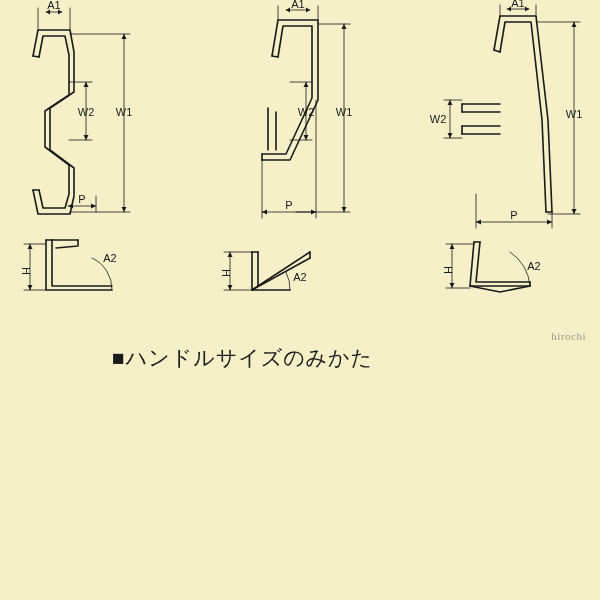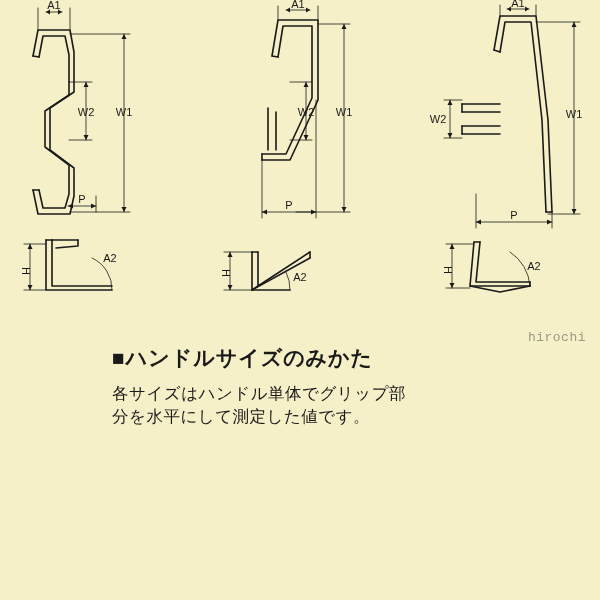--- a/index.html
+++ b/index.html
@@ -7,33 +7,33 @@
     width:600px;height:600px;
     background:#f5f0c8;
     font-family:"Liberation Sans", sans-serif;
     position:relative;
     overflow:hidden;
   }
   #canvas{position:absolute;left:0;top:0;width:600px;height:600px;}
   .watermark{
     position:absolute;
     right:14px;top:330px;
-    font-size:13px;
+    font-size:11px;
     color:#9a9a86;
     letter-spacing:.5px;
-    font-family:Liberation Mono, monospace;
+    font-family:Liberation Serif, serif;
   }
   .text-block{
     position:absolute;
     left:0;top:344px;
     width:600px;
   }
   .heading{
     font-size:21px;
-    font-weight:bold;
+    font-weight:normal;
     color:#1a1a1a;
     margin-left:112px;
     letter-spacing:1px;
   }
   .para{
     margin-left:112px;
     margin-top:10px;
     font-size:16.5px;
     line-height:1.38;
     color:#1a1a1a;
@@ -249,23 +249,19 @@
       <text x="534" y="270" font-size="11" fill="#1a1a1a" stroke="none" text-anchor="middle" font-family="Liberation Sans, sans-serif">A2</text>
     </g>
 
   </g>
 </svg>
 
 <div class="watermark">hirochi</div>
 
 <div class="text-block">
   <div class="heading">■ハンドルサイズのみかた</div>
-  <div class="para">
-    <div>各サイズはハンドル単体でグリップ部</div>
-    <div>分を水平にして測定した値です。</div>
-  </div>
   <div class="defs">
     <div>
       
     </div>
 
   </div>
 </div>
 
 </body></html>

